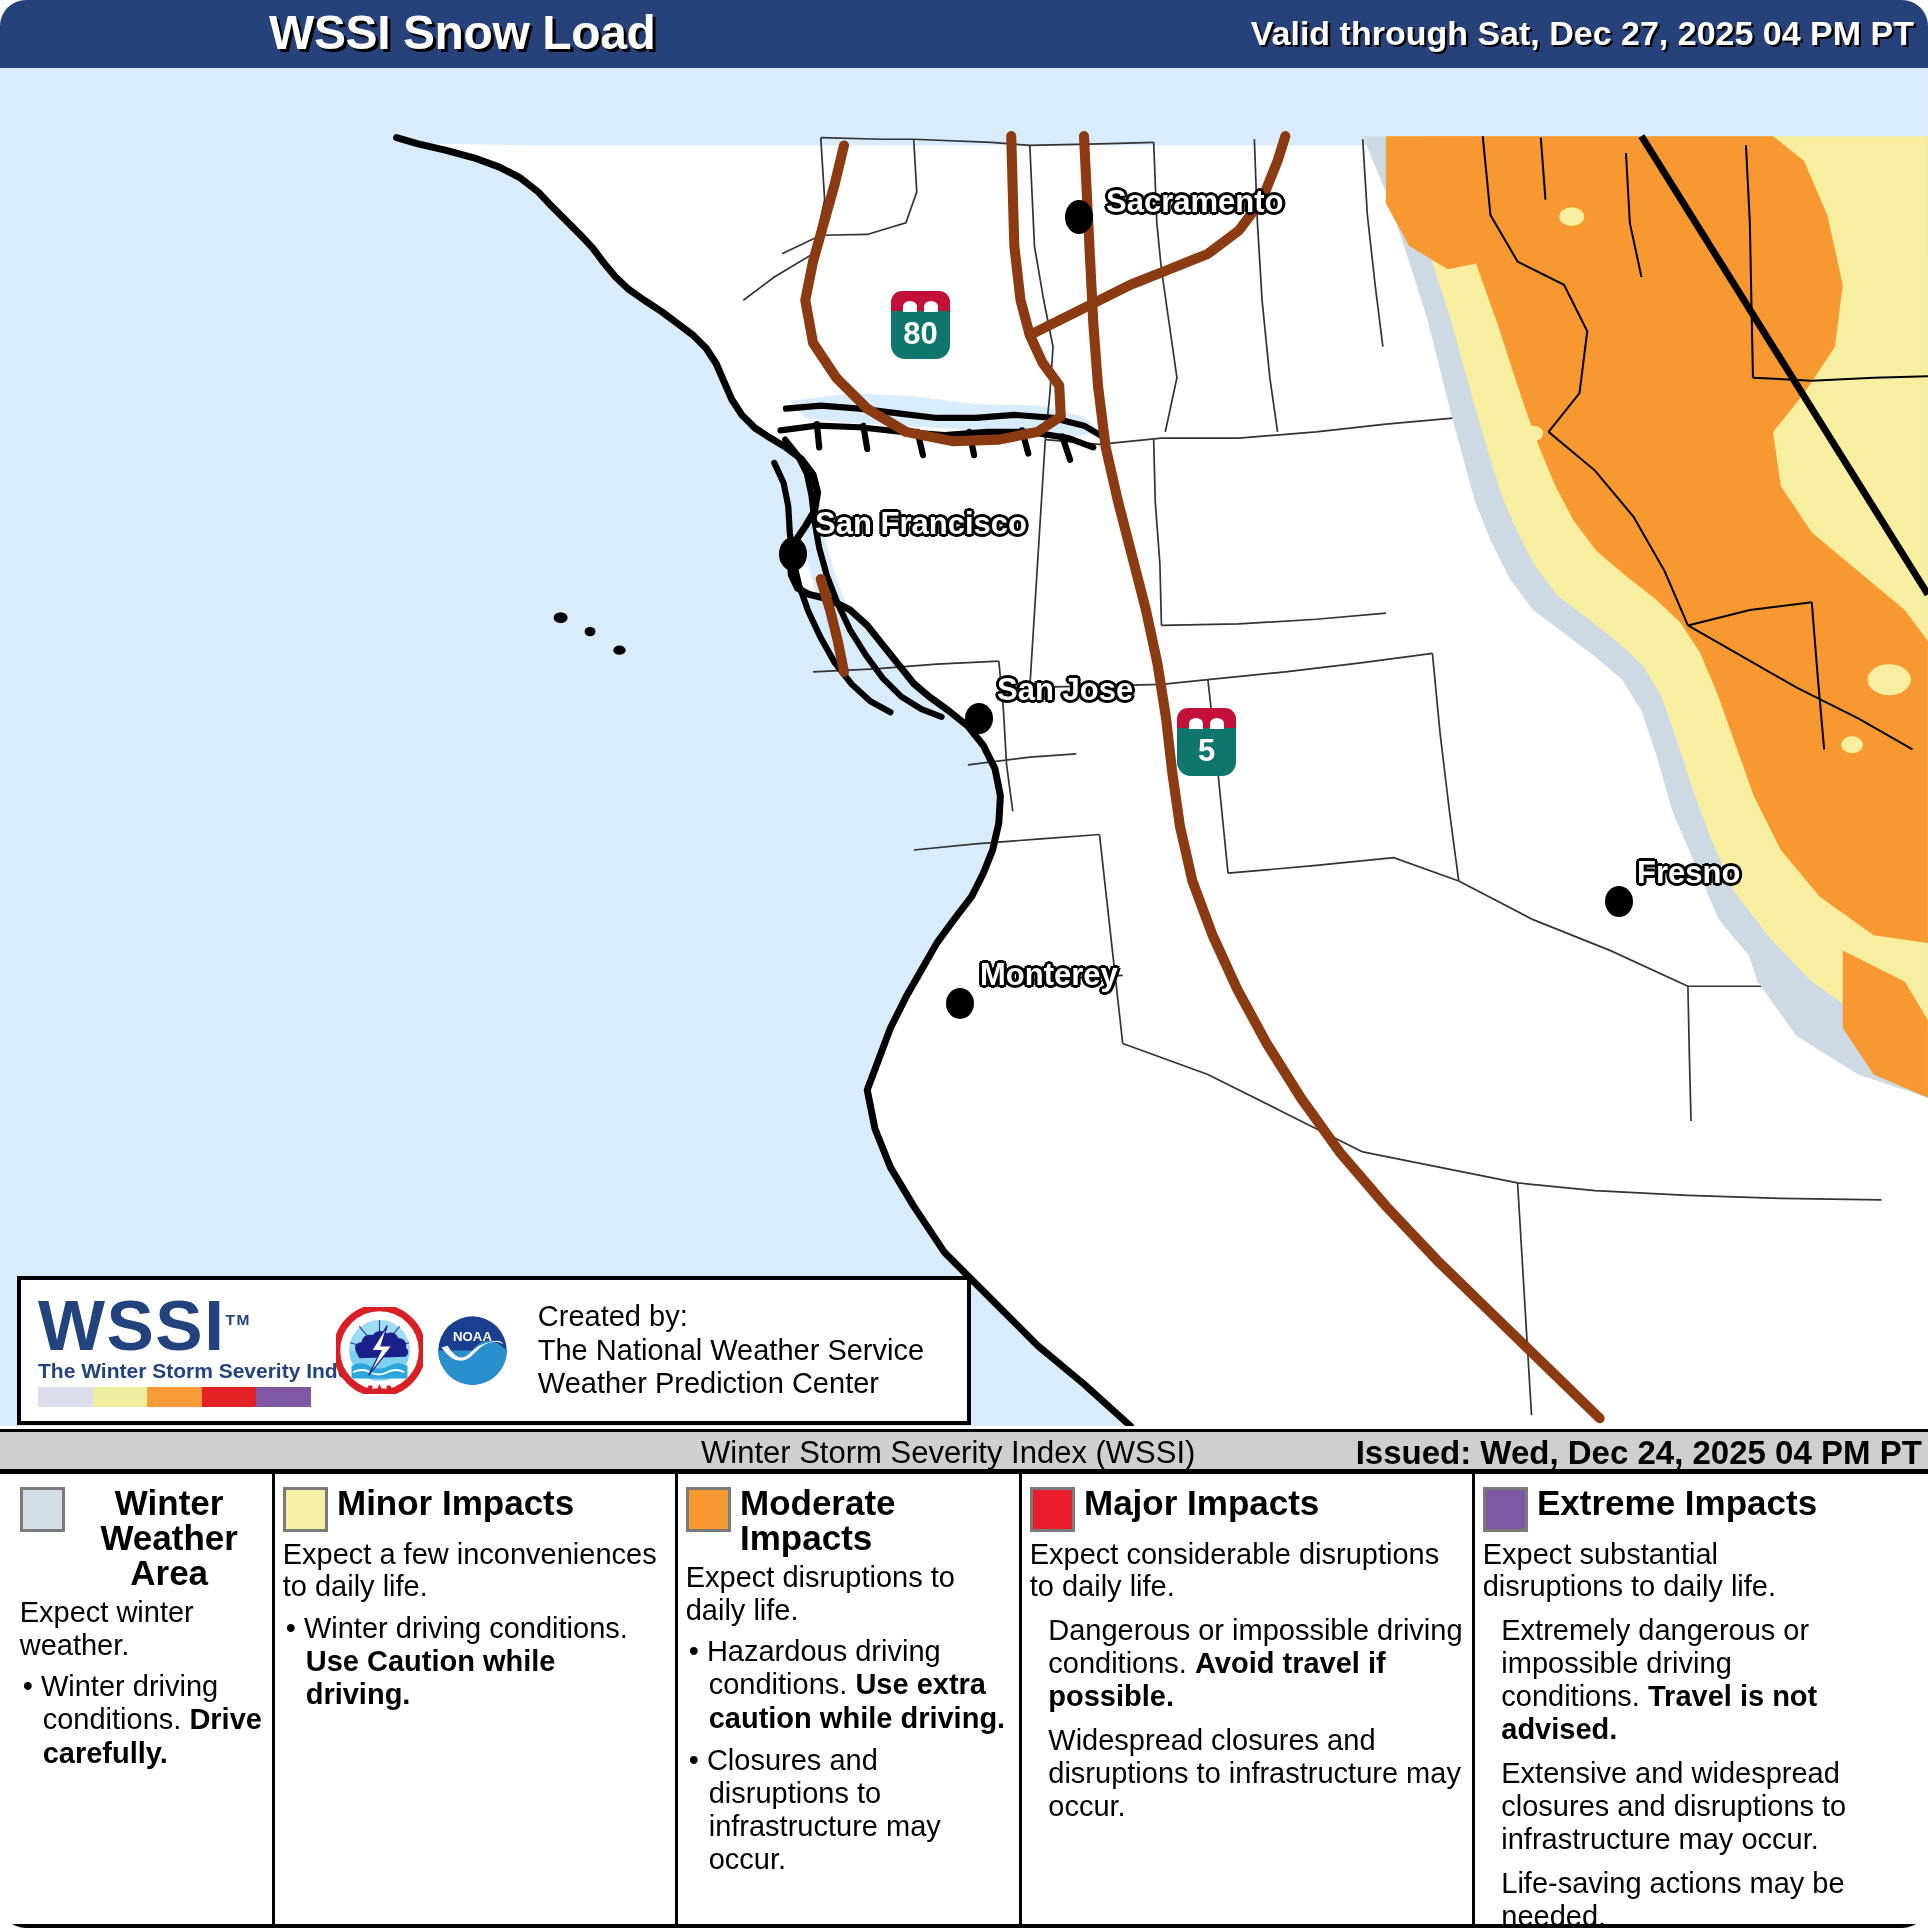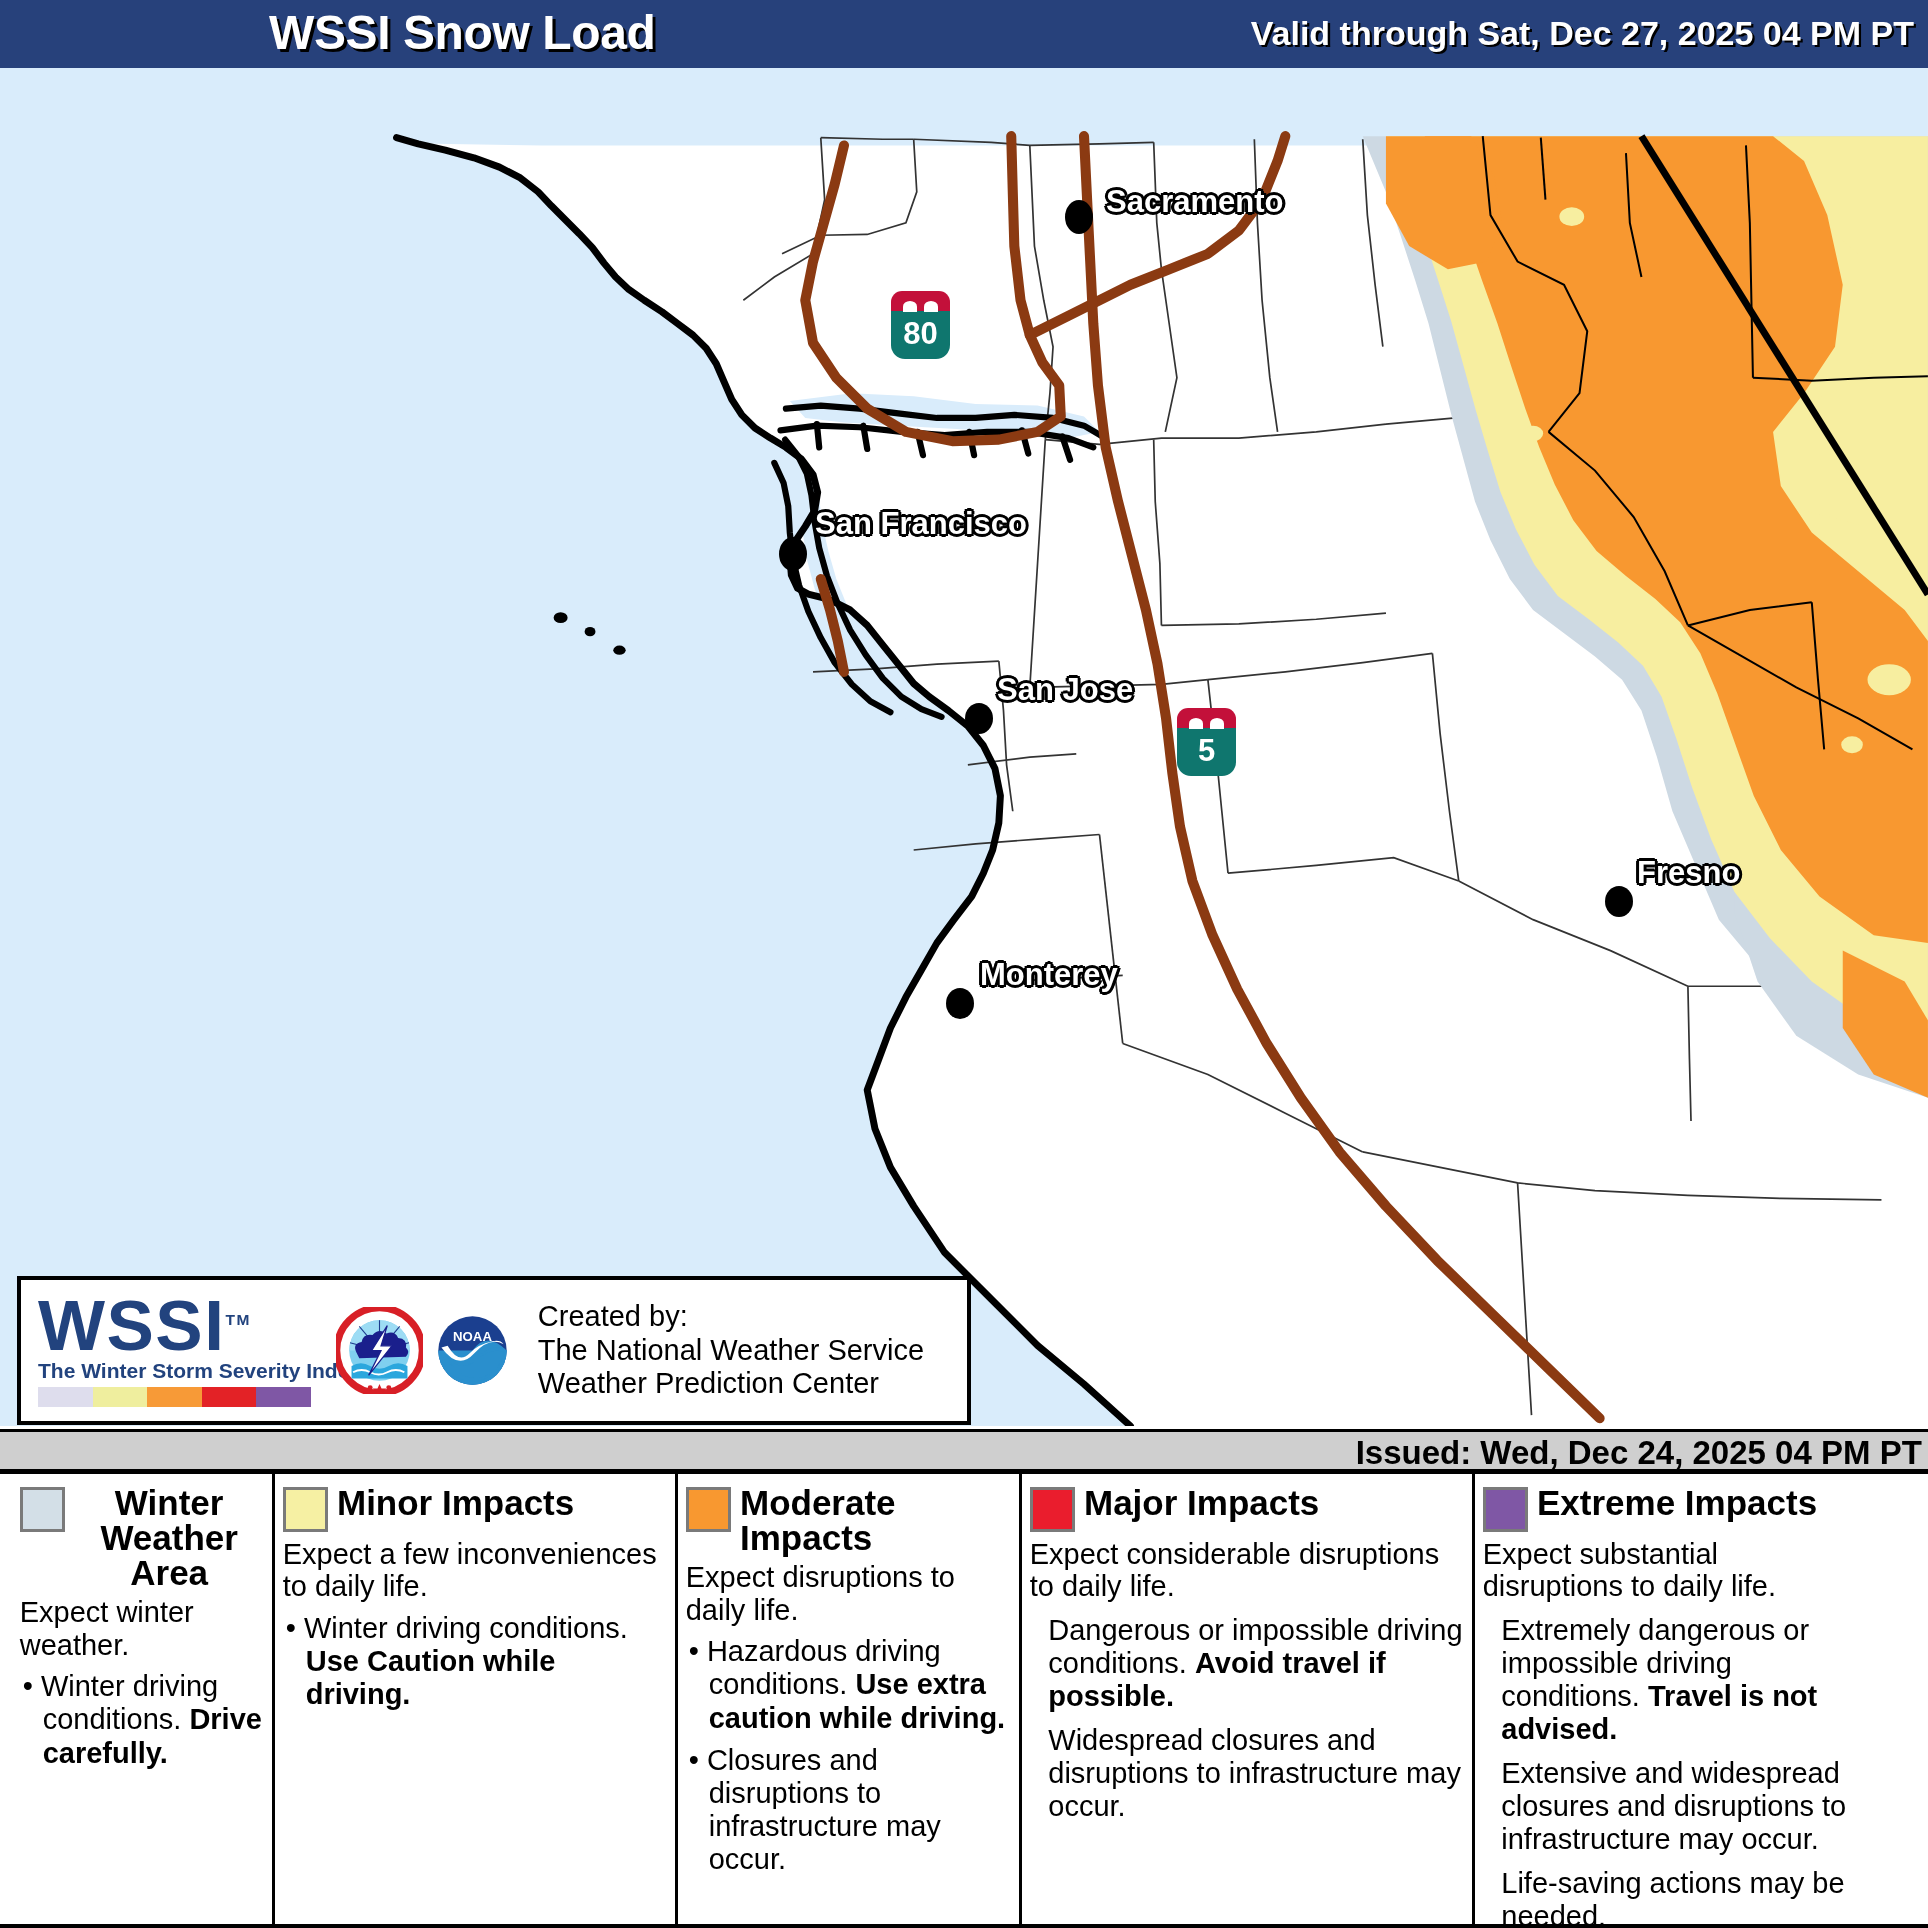--- a/index.html
+++ b/index.html
@@ -2,21 +2,21 @@
 <html style="font-size:12.4px"><head>
 <meta charset="utf-8">
 <style>
   html,body{margin:0;padding:0;}
   body{
     width:1928px;height:1928px;
     font-family:"Liberation Sans", sans-serif;
     background:#ffffff;
     overflow:hidden;
   }
-  #page{position:relative;width:1928px;height:1928px;overflow:hidden;}
+  #page{position:relative;width:1928px;height:1928px;overflow:hidden;border-radius:26px;}
 
   
   .header{
     position:absolute;left:0;top:0;width:1928px;height:68px;
     background:#27417b;
   }
   .header .title{
     position:absolute;left:269px;top:4.6px;
     font-size:48px;font-weight:bold;color:#ffffff;
     letter-spacing:-0.4px;
@@ -485,20 +485,21 @@
     </div>
 
     <div class="createdby">
       <div>Created by:</div>
       <div>The National Weather Service</div>
       <div>Weather Prediction Center</div>
     </div>
   </div>
 
   <div class="banner">
+    <div class="b-mid">Winter Storm Severity Index (WSSI)</div>
     <div class="b-right">Issued: Wed, Dec 24, 2025 04 PM PT</div>
   </div>
 
   <div class="legend">
 
     <div class="lcol c0">
       <div class="lhead">
         <div class="swatch" style="background:#d3dfe7;"></div>
         <div class="ltitle center">Winter Weather Area</div>
       </div>

